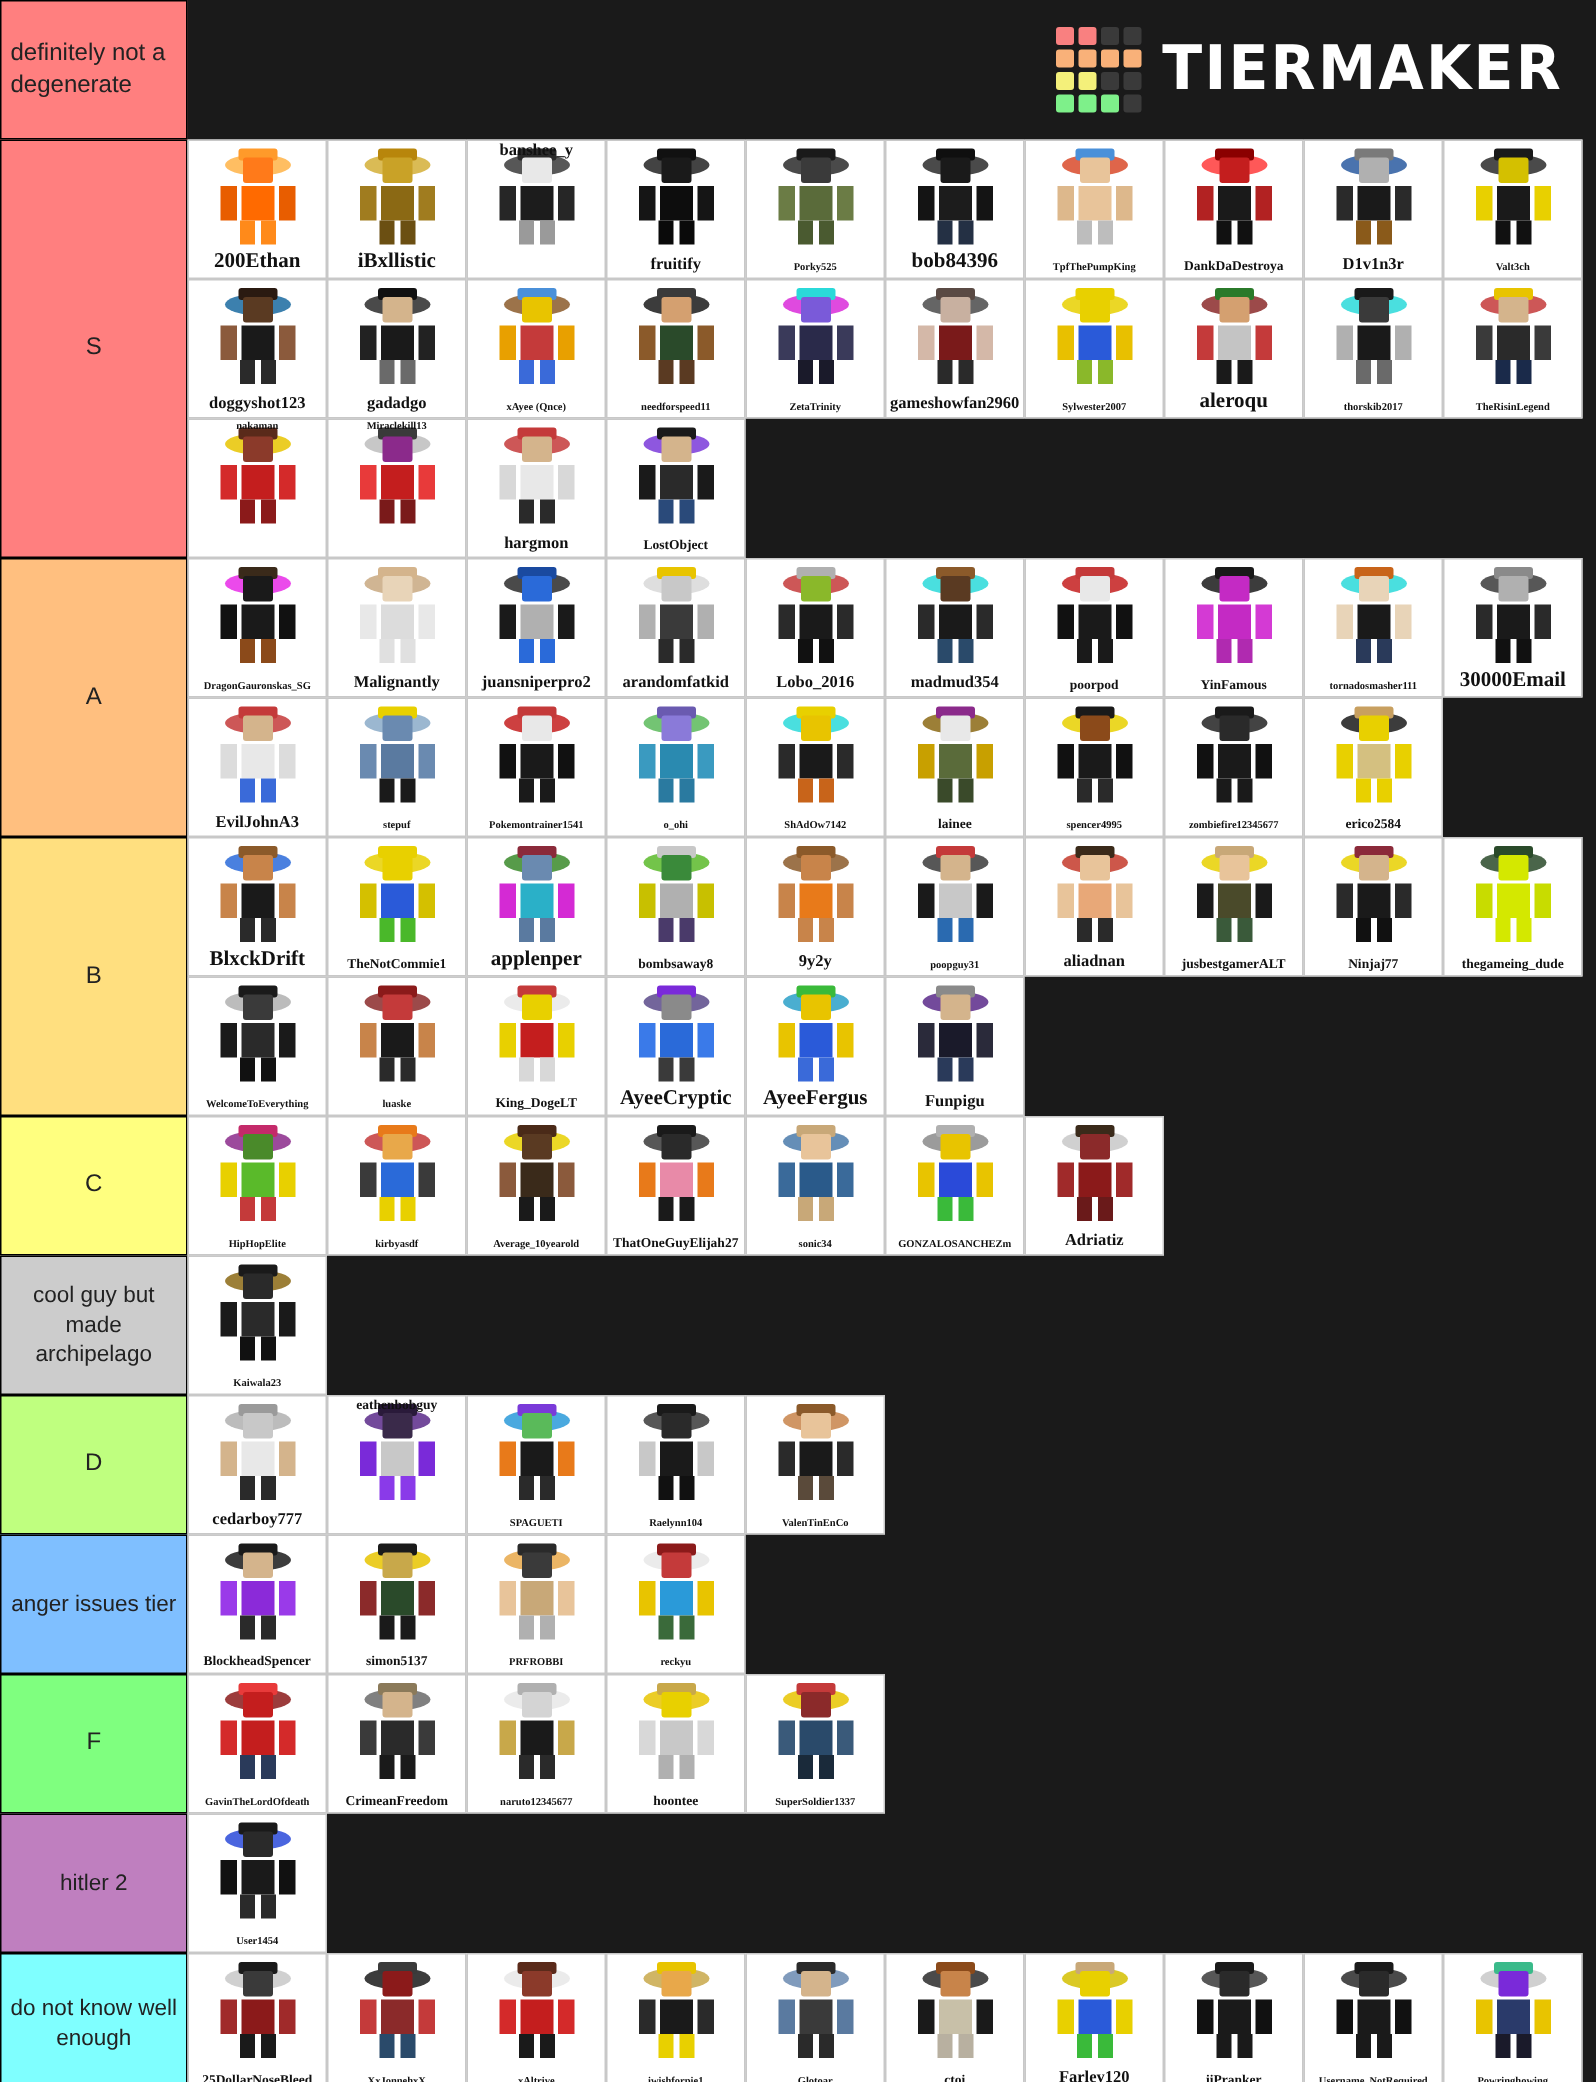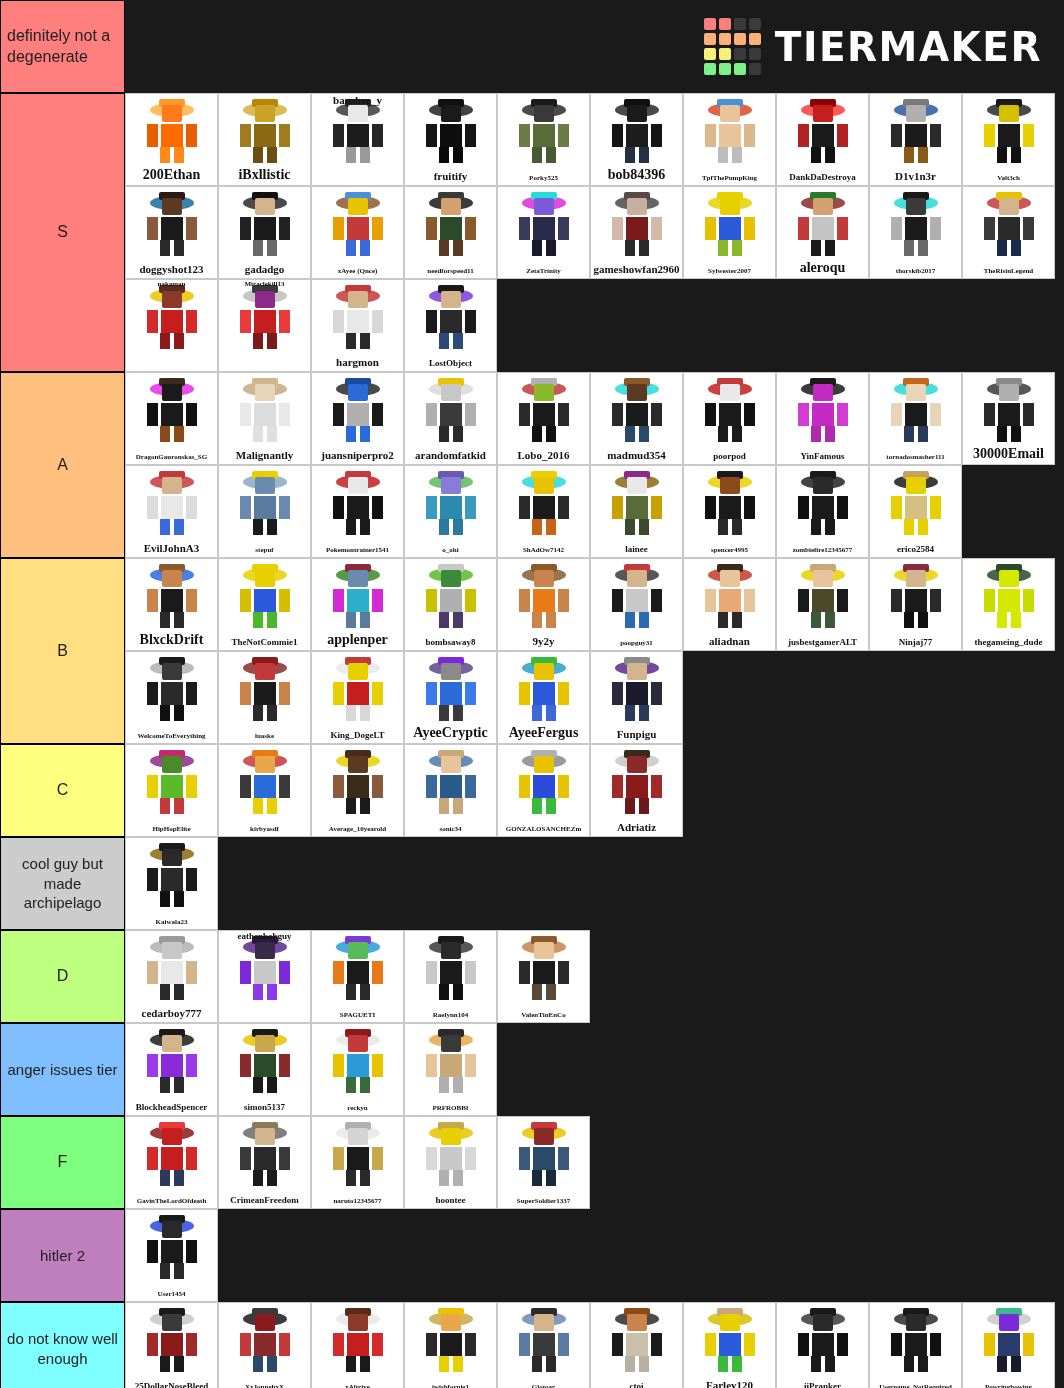--- a/index.html
+++ b/index.html
@@ -1060,20 +1060,35 @@
                 <div class="armr" style="background: rgb(139, 90, 60);"></div>
                 <div class="legl" style="background: rgb(26, 26, 26);"></div>
                 <div class="legr" style="background: rgb(26, 26, 26);"></div>
               </div>
             </div>
             <div class="name xs">Average_10yearold</div>
           </div>
           <div class="cell">
             <div class="av">
               <div class="fig">
+                <div class="acc" style="background: rgb(58, 58, 58);"></div>
+                <div class="hat" style="background: rgb(26, 26, 26);"></div>
+                <div class="head" style="background: rgb(42, 42, 42);"></div>
+                <div class="torso" style="background: rgb(232, 138, 168);"></div>
+                <div class="arml" style="background: rgb(232, 122, 26);"></div>
+                <div class="armr" style="background: rgb(232, 122, 26);"></div>
+                <div class="legl" style="background: rgb(26, 26, 26);"></div>
+                <div class="legr" style="background: rgb(26, 26, 26);"></div>
+              </div>
+            </div>
+            <div class="name s">ThatOneGuyElijah27</div>
+          </div>
+          <div class="cell">
+            <div class="av">
+              <div class="fig">
                 <div class="acc" style="background: rgb(74, 122, 170);"></div>
                 <div class="hat" style="background: rgb(200, 168, 120);"></div>
                 <div class="head" style="background: rgb(232, 196, 154);"></div>
                 <div class="torso" style="background: rgb(42, 90, 138);"></div>
                 <div class="arml" style="background: rgb(58, 106, 154);"></div>
                 <div class="armr" style="background: rgb(58, 106, 154);"></div>
                 <div class="legl" style="background: rgb(200, 168, 120);"></div>
                 <div class="legr" style="background: rgb(200, 168, 120);"></div>
               </div>
             </div>
@@ -1240,47 +1255,47 @@
                 <div class="armr" style="background: rgb(139, 42, 42);"></div>
                 <div class="legl" style="background: rgb(26, 26, 26);"></div>
                 <div class="legr" style="background: rgb(26, 26, 26);"></div>
               </div>
             </div>
             <div class="name s">simon5137</div>
           </div>
           <div class="cell">
             <div class="av">
               <div class="fig">
+                <div class="acc" style="background: rgb(232, 168, 74);"></div>
+                <div class="hat" style="background: rgb(42, 42, 42);"></div>
+                <div class="head" style="background: rgb(58, 58, 58);"></div>
+                <div class="torso" style="background: rgb(200, 168, 120);"></div>
+                <div class="arml" style="background: rgb(232, 196, 154);"></div>
+                <div class="armr" style="background: rgb(232, 196, 154);"></div>
+                <div class="legl" style="background: rgb(176, 176, 176);"></div>
+                <div class="legr" style="background: rgb(176, 176, 176);"></div>
+              </div>
+            </div>
+            <div class="name xs">PRFROBBI</div>
+          </div>
+          <div class="cell">
+            <div class="av">
+              <div class="fig">
                 <div class="acc" style="background: rgb(232, 232, 232);"></div>
                 <div class="hat" style="background: rgb(139, 26, 26);"></div>
                 <div class="head" style="background: rgb(196, 58, 58);"></div>
                 <div class="torso" style="background: rgb(42, 154, 217);"></div>
                 <div class="arml" style="background: rgb(232, 196, 0);"></div>
                 <div class="armr" style="background: rgb(232, 196, 0);"></div>
                 <div class="legl" style="background: rgb(58, 106, 58);"></div>
                 <div class="legr" style="background: rgb(58, 106, 58);"></div>
               </div>
             </div>
             <div class="name xs">reckyu</div>
           </div>
-          <div class="cell">
-            <div class="av">
-              <div class="fig">
-                <div class="acc" style="background: rgb(232, 168, 74);"></div>
-                <div class="hat" style="background: rgb(42, 42, 42);"></div>
-                <div class="head" style="background: rgb(58, 58, 58);"></div>
-                <div class="torso" style="background: rgb(200, 168, 120);"></div>
-                <div class="arml" style="background: rgb(232, 196, 154);"></div>
-                <div class="armr" style="background: rgb(232, 196, 154);"></div>
-                <div class="legl" style="background: rgb(176, 176, 176);"></div>
-                <div class="legr" style="background: rgb(176, 176, 176);"></div>
-              </div>
-            </div>
-            <div class="name xs">PRFROBBI</div>
-          </div>
         </div>
       </div>
       <div class="row">
         <div class="tier-label" style="background: rgb(127, 255, 127);">F</div>
         <div class="cells">
           <div class="cell">
             <div class="av">
               <div class="fig">
                 <div class="acc" style="background: rgb(139, 26, 26);"></div>
                 <div class="hat" style="background: rgb(232, 58, 58);"></div>

